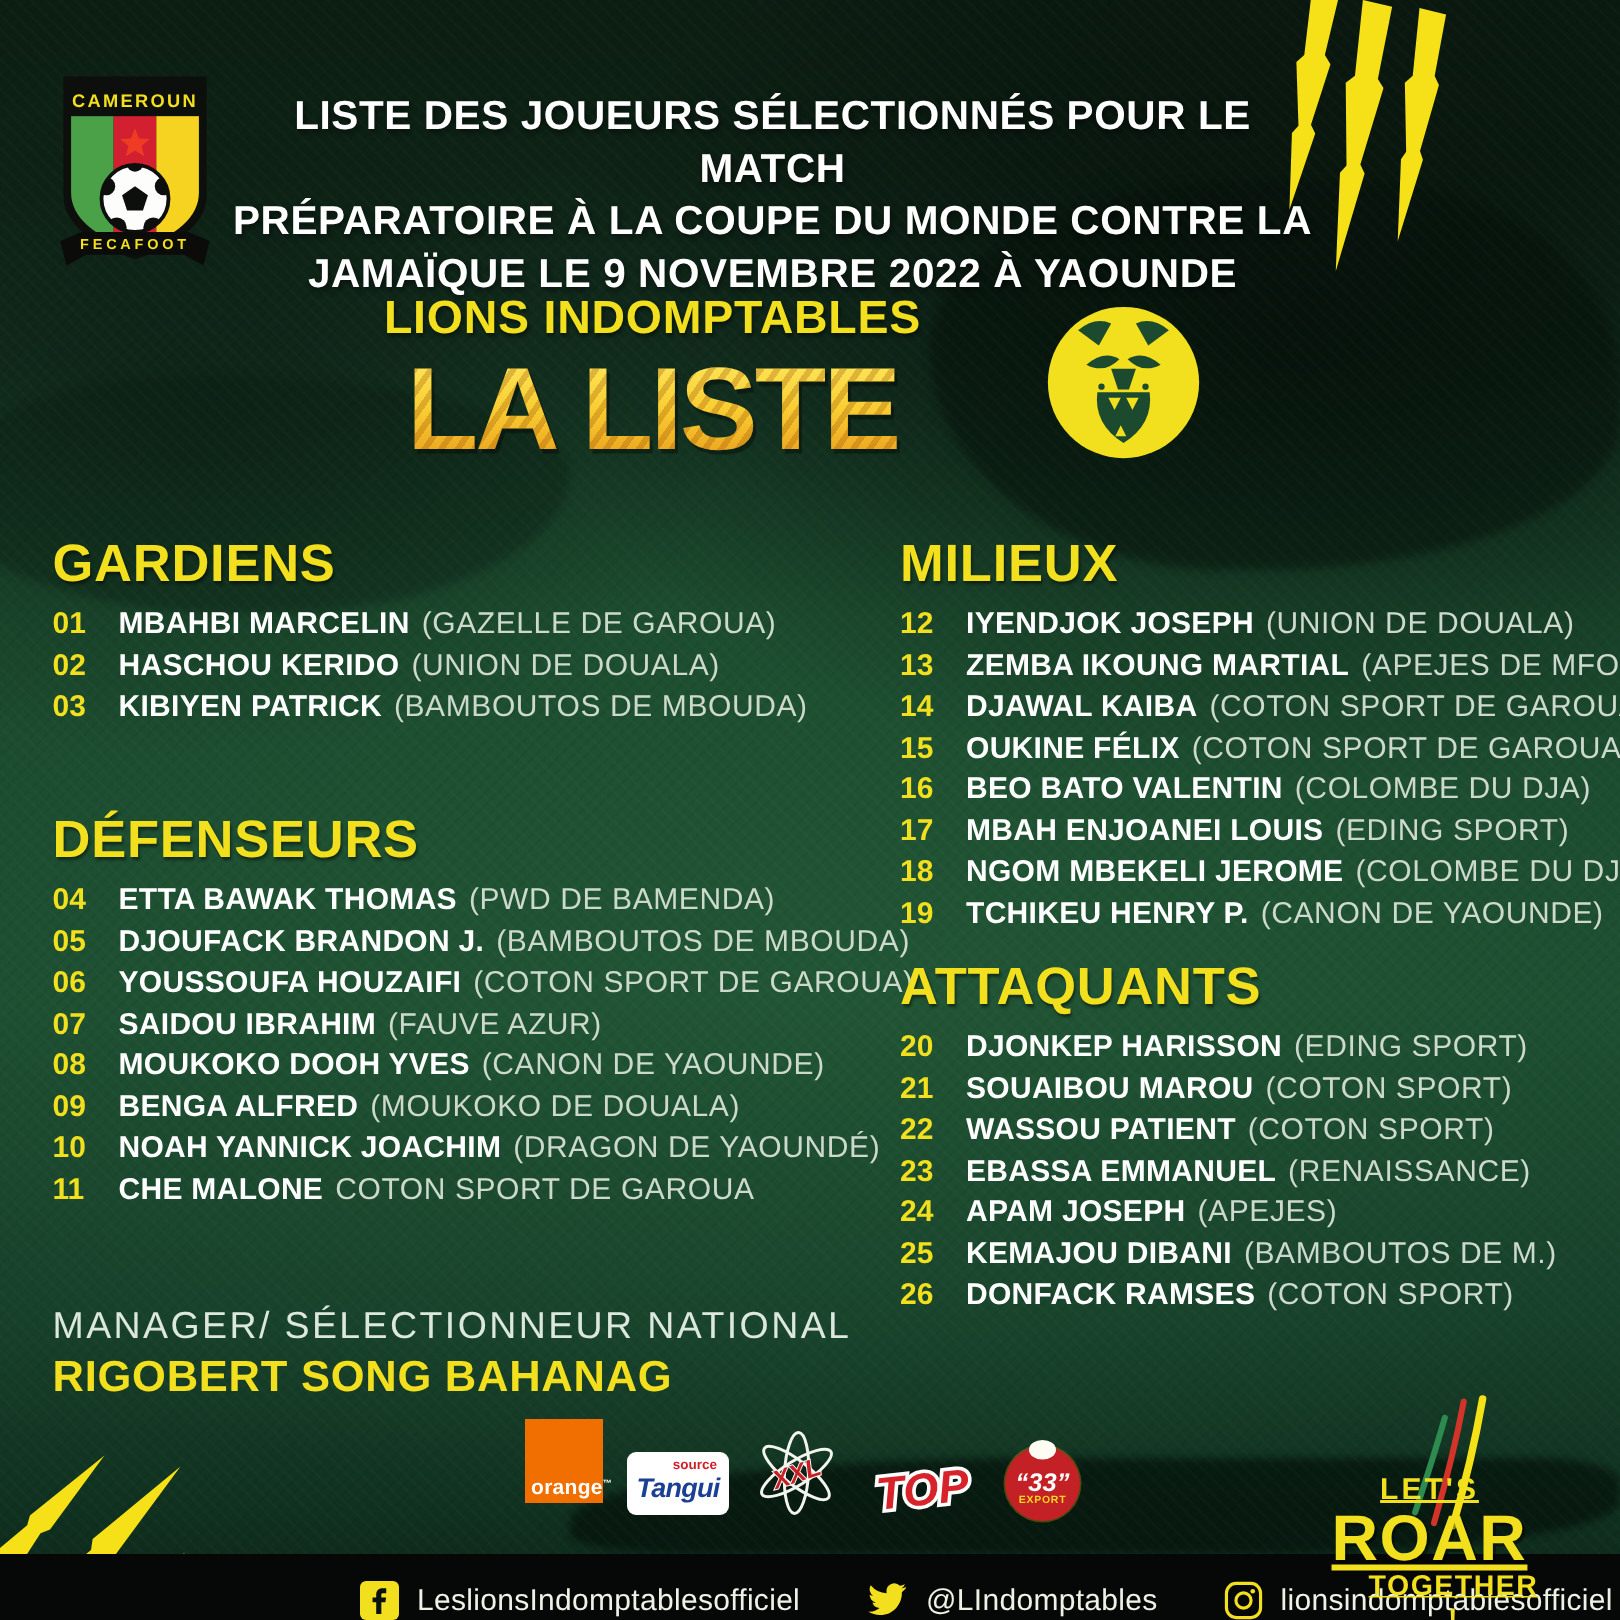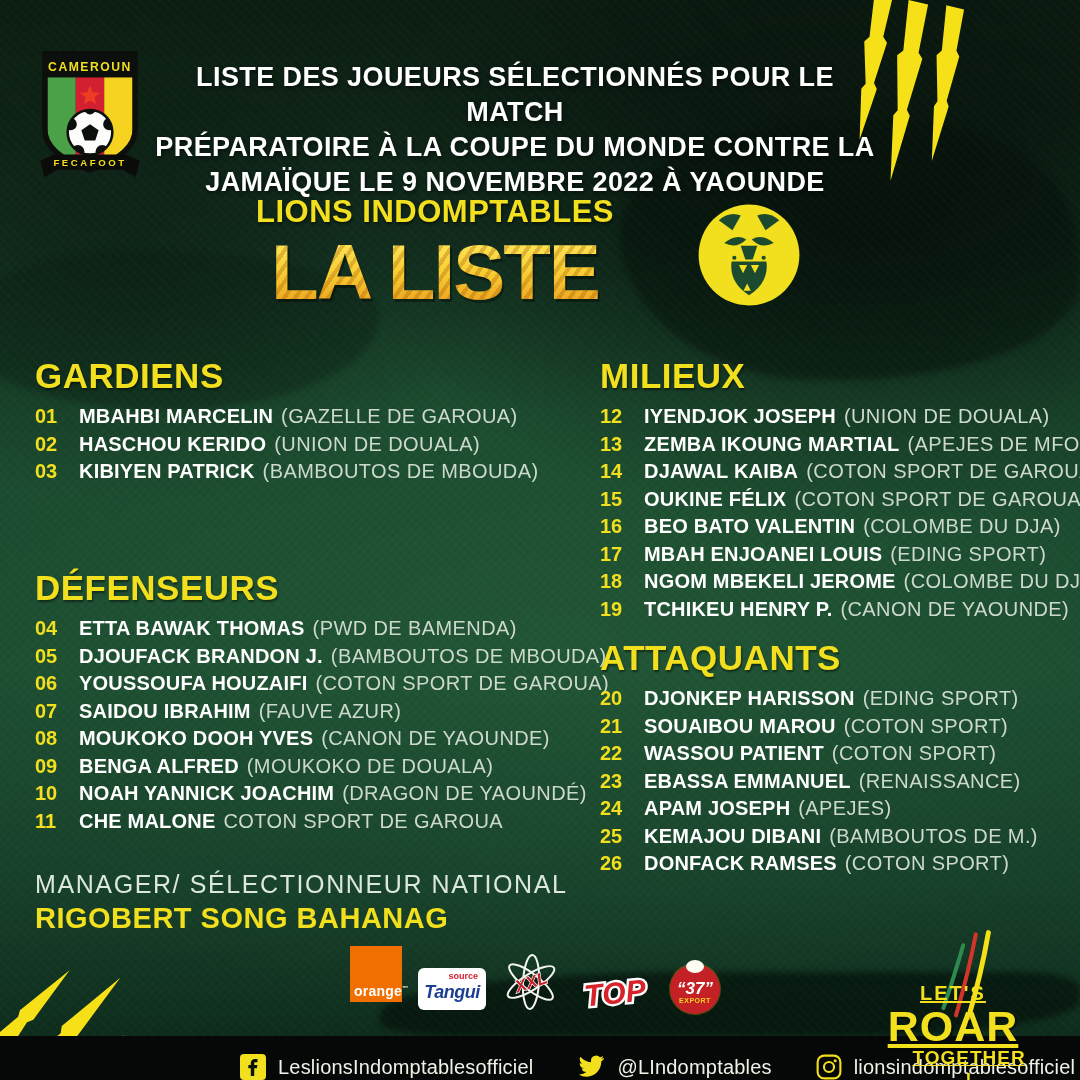--- a/index.html
+++ b/index.html
@@ -201,21 +201,21 @@
           <span class="pname">HASCHOU KERIDO</span>
           <span class="pclub">(UNION DE DOUALA)</span>
         </div>
         <div class="prow">
           <span class="pnum">03</span>
           <span class="pname">KIBIYEN PATRICK</span>
           <span class="pclub">(BAMBOUTOS DE MBOUDA)</span>
         </div>
       </div>
   </section>
-  <section class="plist" style="left:35px;top:542px;margin-top:28px;">
+  <section class="plist" style="left:35px;top:542px;">
     <h2 class="sec-title">DÉFENSEURS</h2>
     <div class="rows">
         <div class="prow">
           <span class="pnum">04</span>
           <span class="pname">ETTA BAWAK THOMAS</span>
           <span class="pclub">(PWD DE BAMENDA)</span>
         </div>
         <div class="prow">
           <span class="pnum">05</span>
           <span class="pname">DJOUFACK BRANDON J.</span>
@@ -362,21 +362,21 @@
         <text x="29" y="42" text-anchor="middle" font-size="17" font-style="italic" font-weight="bold" fill="#C42127" stroke="#fff" stroke-width="1.2" paint-order="stroke" transform="rotate(-18 29 36)">XXL</text>
       </svg>
     </div>
     <div class="sp-top">
       <svg viewBox="0 0 90 50" width="78" height="46">
         <text x="45" y="37" text-anchor="middle" font-size="35" font-style="italic" font-weight="bold" fill="#D6242A" stroke="#ffffff" stroke-width="5.5" paint-order="stroke" transform="rotate(-6 45 25)">TOP</text>
       </svg>
     </div>
     <div class="sp-33">
       <span class="egg"></span>
-      <span class="n33">“37”</span>
+      <span class="n33">“33”</span>
       <span class="exp">EXPORT</span>
     </div>
   </div>
 
   <svg class="roar-claw" viewBox="0 0 60 100">
     <path d="M6,88 Q20,46 28,18" stroke="#2e8b4f" stroke-width="4.5" fill="none" stroke-linecap="round"></path>
     <path d="M20,96 Q34,48 42,6" stroke="#d3342a" stroke-width="4.5" fill="none" stroke-linecap="round"></path>
     <path d="M34,98 Q48,50 56,4" stroke="#F6E017" stroke-width="5.5" fill="none" stroke-linecap="round"></path>
   </svg>
   <div class="roar">

